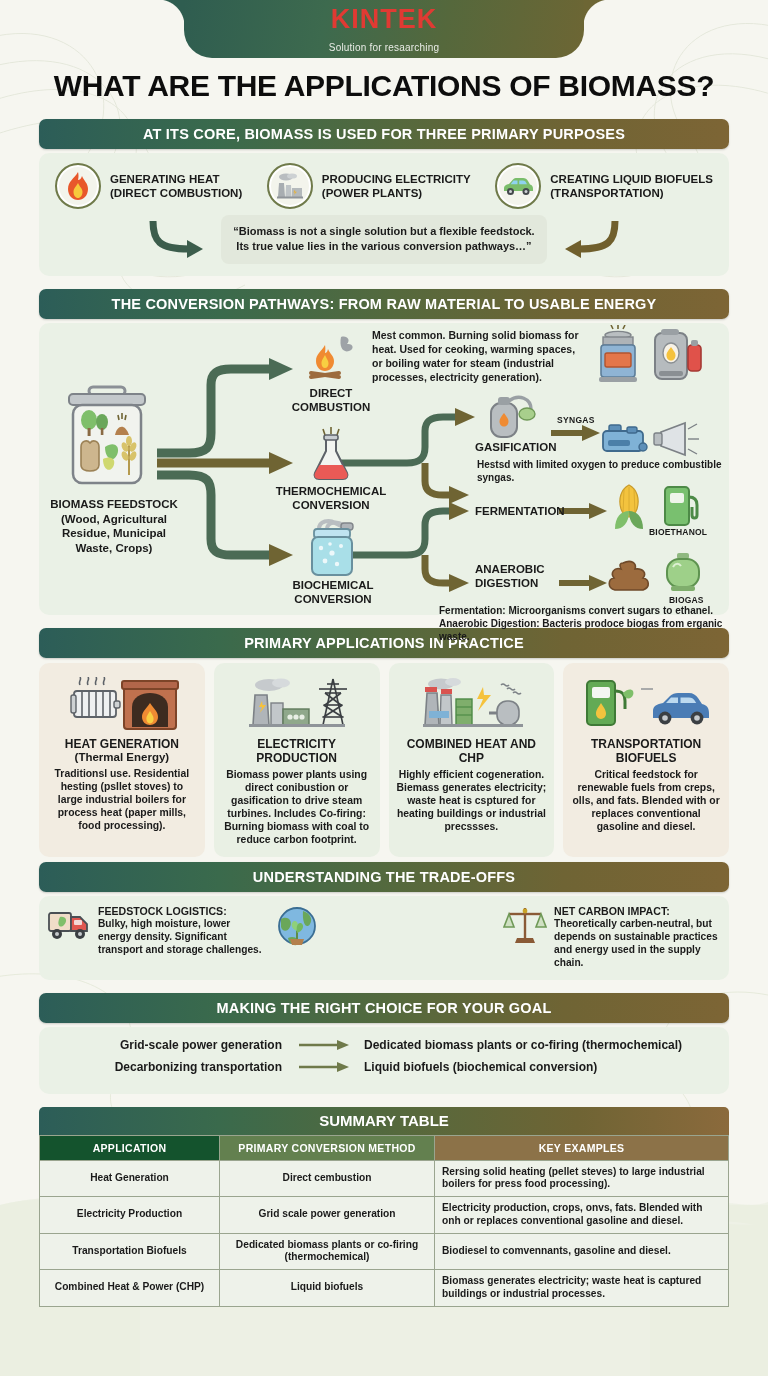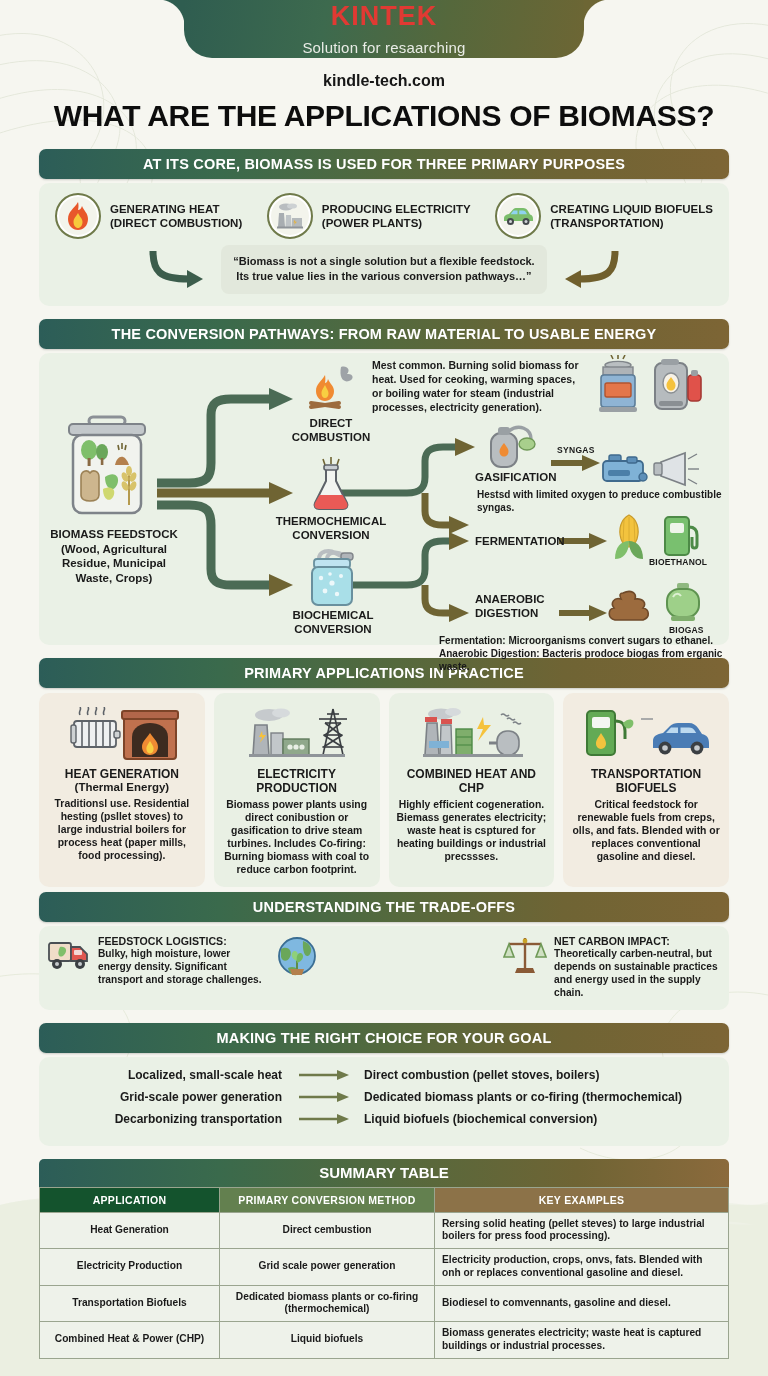--- a/index.html
+++ b/index.html
@@ -33,21 +33,21 @@
   }
   .logo-plate::before, .logo-plate::after{
     content:""; position:absolute; top:0; width:26px; height:26px;
     background: radial-gradient(circle at 0 100%, transparent 26px, #2f5d50 26px);
   }
   .logo-plate::before{ left:-26px; background: radial-gradient(circle at 0 100%, transparent 26px, #2f5d50 27px); }
   .logo-plate::after{ right:-26px; background: radial-gradient(circle at 100% 100%, transparent 26px, #6d6634 27px); }
   .logo-word {
     color:#e03a33; font-size: 27px; font-weight: bold; letter-spacing: 1px; line-height: 1;
   }
-  .logo-tag { color:#e9ece6; font-size: 15px; margin-top: 9px; letter-spacing: .2px; }
+  .logo-tag { color:#e9ece6; font-size: 10px; margin-top: 9px; letter-spacing: .2px; }
 
   
   .site-url { text-align:center; font-size:16px; font-weight:bold; margin-top:12px; color:#171717; }
   .main-title {
     text-align:center; font-size:30px; font-weight:bold; letter-spacing:-.3px;
     margin-top:9px; color:#0d0d0d;
   }
 
   
   .wrap { width: 690px; margin: 0 auto; }
@@ -179,21 +179,20 @@
 
 <div class="page">
 
   <div class="topbar">
     <div class="logo-plate">
       <div class="logo-word">KINTEK</div>
       <div class="logo-tag">Solution for resaarching</div>
     </div>
   </div>
 
-  <div class="site-url">kindle-tech.com</div>
   <h1 class="main-title">WHAT ARE THE APPLICATIONS OF BIOMASS?</h1>
 
   <section class="wrap sec-core">
     <div class="banner">AT ITS CORE, BIOMASS IS USED FOR THREE PRIMARY PURPOSES</div>
     <div class="panel">
       <div class="core-body">
         <div class="core-row">
 
           <div class="core-item">
             <div class="medallion">
@@ -682,30 +681,20 @@
         </div>
       </div>
 
     </div>
   </section>
 
   <section class="wrap sec-choice">
     <div class="banner">MAKING THE RIGHT CHOICE FOR YOUR GOAL</div>
     <div class="panel choice-body">
 
-      <div class="choice-row">
-        <div class="choice-left">Localized, small-scale heat</div>
-        <div class="choice-arrow">
-          <svg width="50" height="12" viewBox="0 0 50 12">
-              <path d="M0 6 L40 6" stroke="#6f7a4a" stroke-width="2.4"></path>
-              <path d="M38 1 L50 6 L38 11 Z" fill="#6f7a4a"></path>
-            </svg>
-        </div>
-        <div class="choice-right">Direct combustion (pellet stoves, boilers)</div>
-      </div>
 
       <div class="choice-row">
         <div class="choice-left">Grid-scale power generation</div>
         <div class="choice-arrow">
           <svg width="50" height="12" viewBox="0 0 50 12">
               <path d="M0 6 L40 6" stroke="#6f7a4a" stroke-width="2.4"></path>
               <path d="M38 1 L50 6 L38 11 Z" fill="#6f7a4a"></path>
             </svg>
         </div>
         <div class="choice-right">Dedicated biomass plants or co-firing (thermochemical)</div>

